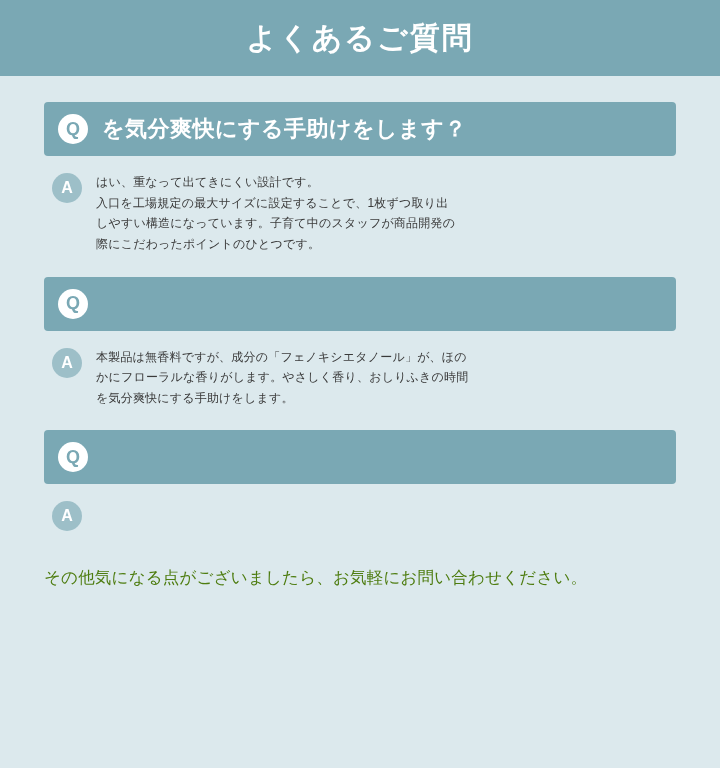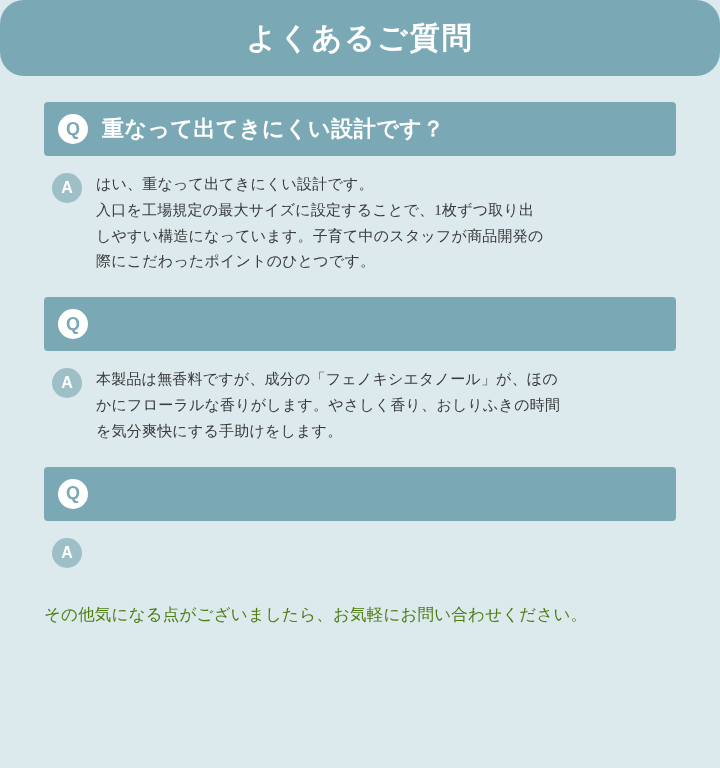--- a/index.html
+++ b/index.html
@@ -23,21 +23,20 @@
   }
   
   .header {
     width: 100%;
     height: 76px;
     background: #7aa8b4;
     display: flex;
     align-items: center;
     justify-content: center;
     box-sizing: border-box;
-    border-radius: 24px;
   }
   .header-title {
     color: #ffffff;
     font-size: 30px;
     font-weight: bold;
     letter-spacing: 2px;
     line-height: 1;
   }
   .content {
     padding: 26px 44px 0 44px;
@@ -93,26 +92,25 @@
     font-size: 16px;
     font-weight: bold;
     display: flex;
     align-items: center;
     justify-content: center;
     flex: 0 0 auto;
     margin-right: 14px;
     margin-top: 1px;
   }
   .answer-text {
-    font-size: 15px;
+    font-size: 12px;
     line-height: 1.72;
     color: #3a3a3a;
     letter-spacing: 0.2px;
     white-space: pre-line;
-    font-family: Liberation Serif, serif;
   }
   .footer-note {
     padding: 10px 44px 0 44px;
     font-size: 16.5px;
     line-height: 1.7;
     color: #4d7c0f;
     letter-spacing: 0.2px;
     box-sizing: border-box;
   }
 </style>
@@ -123,21 +121,21 @@
 
   <div class="header">
     <div class="header-title">よくあるご質問</div>
   </div>
 
   <div class="content">
 
     <div class="qa-block">
       <div class="question-row">
         <div class="q-badge">Q</div>
-        <div class="question-text">重なって出てきにくい設計です？</div>
+        <div class="question-text">を気分爽快にする手助けをします？</div>
       </div>
       <div class="answer-row">
         <div class="a-badge">A</div>
         <div class="answer-text">はい、重なって出てきにくい設計です。
 入口を工場規定の最大サイズに設定することで、1枚ずつ取り出
 しやすい構造になっています。子育て中のスタッフが商品開発の
 際にこだわったポイントのひとつです。</div>
       </div>
     </div>
 

